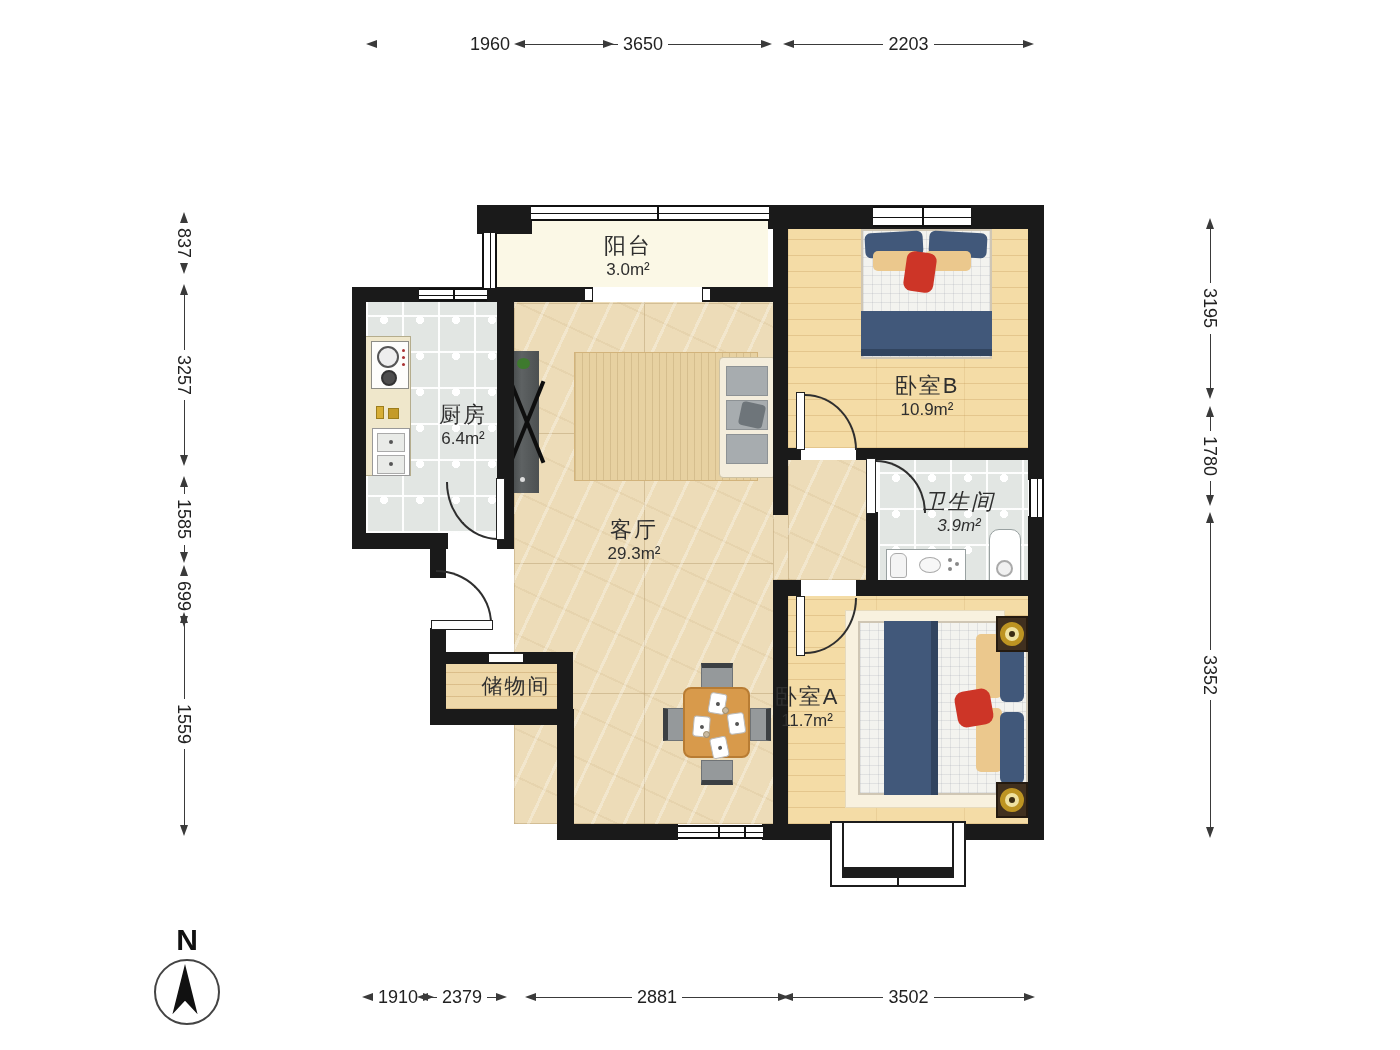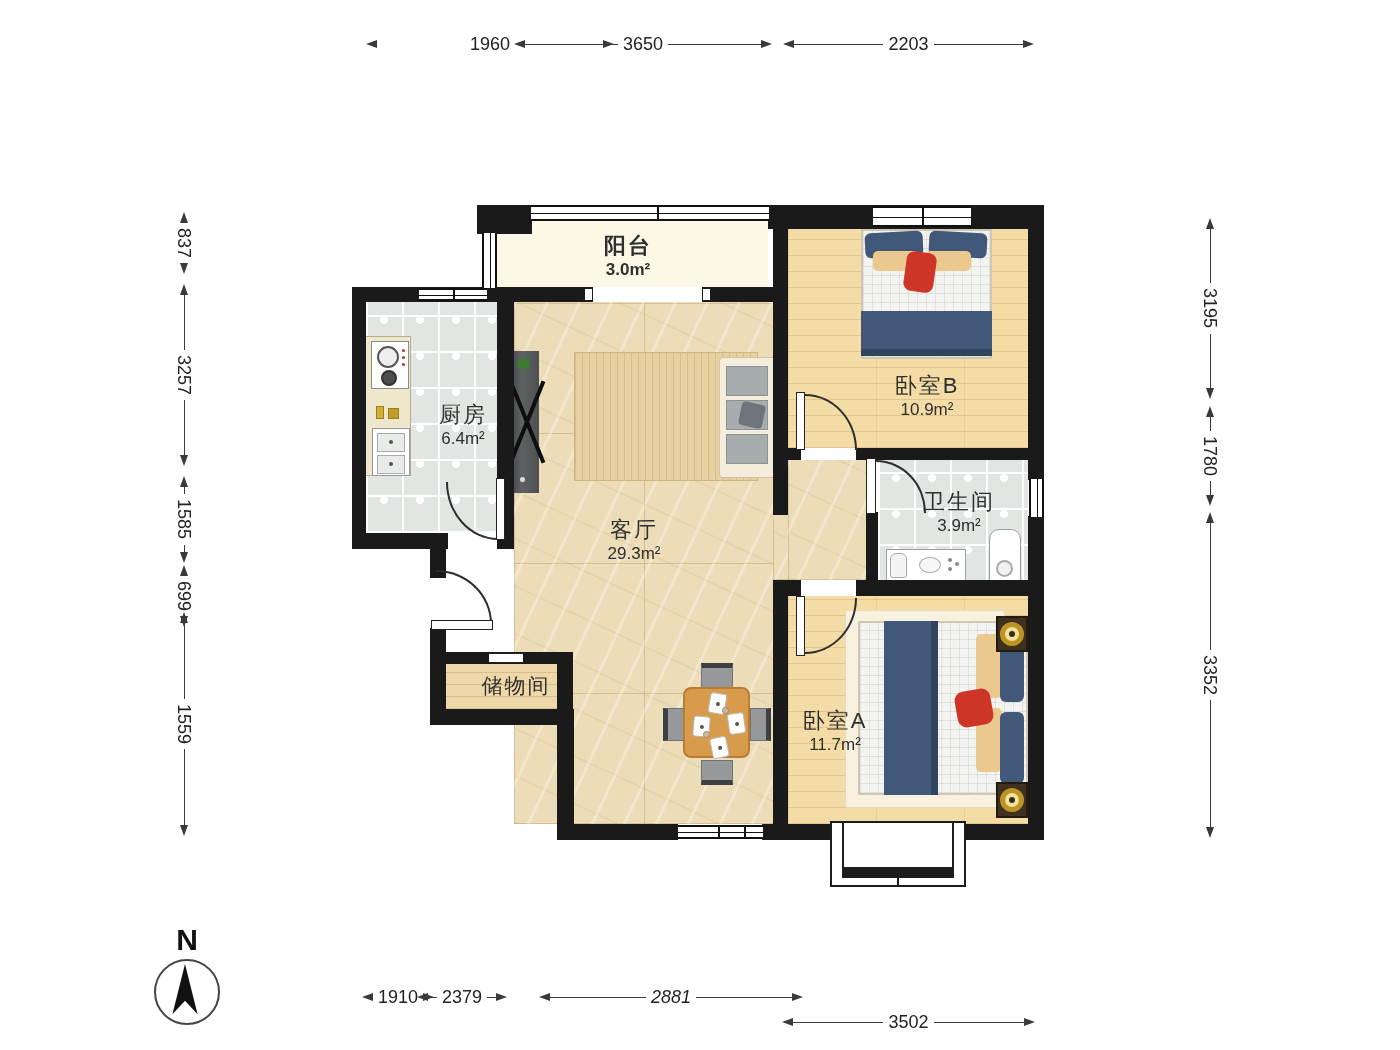--- a/index.html
+++ b/index.html
@@ -237,41 +237,41 @@
   <div class="leaf" style="left:496px;top:478px;width:9px;height:62px;"></div>
   <div class="arc tr" style="left:436px;top:570px;width:56px;height:54px;"></div>
   <div class="leaf" style="left:431px;top:620px;width:62px;height:10px;"></div>
   <div class="arc tr" style="left:805px;top:394px;width:52px;height:56px;"></div>
   <div class="leaf" style="left:796px;top:392px;width:9px;height:58px;"></div>
   <div class="arc tr" style="left:876px;top:460px;width:50px;height:53px;"></div>
   <div class="leaf" style="left:866px;top:458px;width:10px;height:56px;"></div>
   <div class="arc br" style="left:805px;top:598px;width:52px;height:56px;"></div>
   <div class="leaf" style="left:796px;top:596px;width:9px;height:60px;"></div>
 
-  <div class="rlabel" style="left:628px;top:256px;font-weight:bold;">
+  <div class="rlabel" style="left:628px;top:256px;">
     <div class="nm">阳台</div>
     <div class="ar">3.0m²</div>
   </div>
   <div class="rlabel" style="left:463px;top:425px;">
     <div class="nm">厨房</div>
     <div class="ar">6.4m²</div>
   </div>
   <div class="rlabel" style="left:634px;top:540px;">
     <div class="nm">客厅</div>
     <div class="ar">29.3m²</div>
   </div>
   <div class="rlabel" style="left:927px;top:396px;">
     <div class="nm">卧室B</div>
     <div class="ar">10.9m²</div>
   </div>
-  <div class="rlabel" style="left:959px;top:512px;">
+  <div class="rlabel" style="left:959px;top:512px;font-style:italic;">
     <div class="nm">卫生间</div>
     <div class="ar">3.9m²</div>
   </div>
-  <div class="rlabel" style="left:835px;top:707px;margin-top:24px;">
+  <div class="rlabel" style="left:807px;top:707px;">
     <div class="nm">卧室A</div>
     <div class="ar">11.7m²</div>
   </div>
   <div class="rlabel small" style="left:516px;top:686px;">
     <div class="nm">储物间</div>
   </div>
 
   <div class="hdim" style="left:366px;top:33px;width:144px;gap:44px;">
     <span class="al"></span>
       <span class="ln"></span>
@@ -299,28 +299,28 @@
       <span class="tx">1910</span>
       <span class="ar2"></span>
   </div>
   <div class="hdim" style="left:417px;top:986px;width:90px;">
     <span class="al"></span>
       <span class="ln"></span>
       <span class="tx">2379</span>
       <span class="ln"></span>
       <span class="ar2"></span>
   </div>
-  <div class="hdim" style="left:539px;top:986px;width:264px;font-style:italic;">
+  <div class="hdim" style="left:525px;top:986px;width:264px;">
     <span class="al"></span>
       <span class="ln"></span>
       <span class="tx">2881</span>
       <span class="ln"></span>
       <span class="ar2"></span>
   </div>
-  <div class="hdim" style="left:782px;top:1011px;width:253px;">
+  <div class="hdim" style="left:782px;top:986px;width:253px;">
     <span class="al"></span>
       <span class="ln"></span>
       <span class="tx">3502</span>
       <span class="ln"></span>
       <span class="ar2"></span>
   </div>
 
   <div class="vdim" style="left:173px;top:212px;height:56px;">
     <span class="au"></span>
       <span class="tx">837</span>

